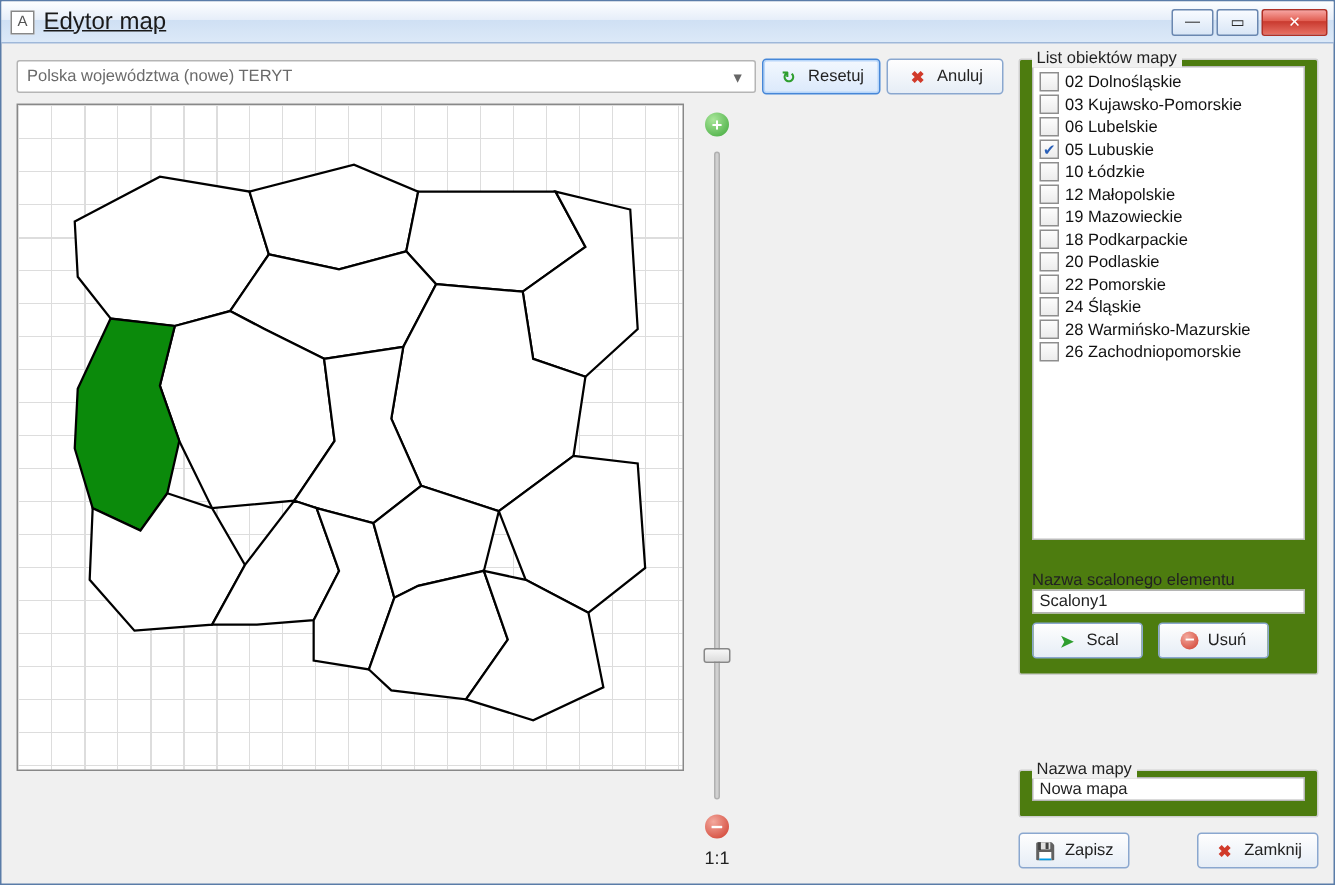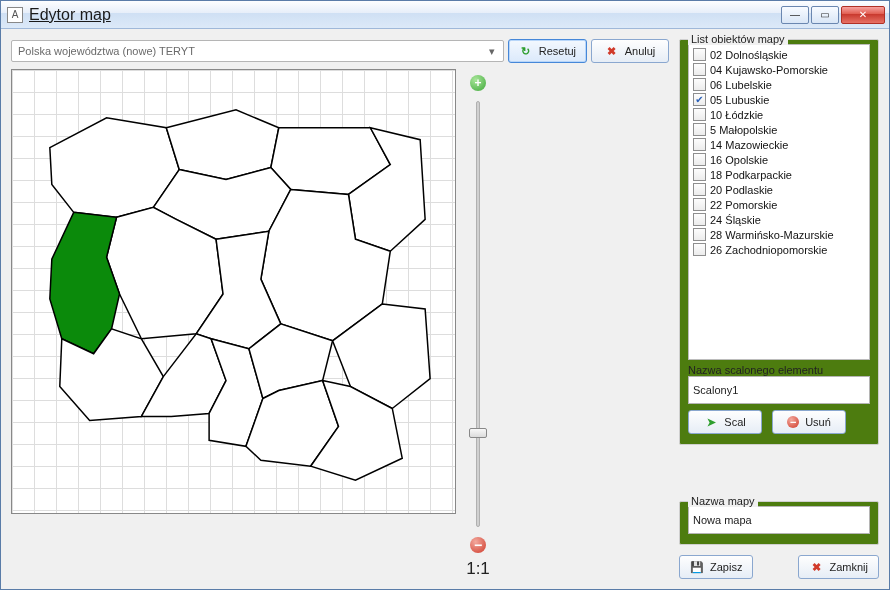--- a/index.html
+++ b/index.html
@@ -174,21 +174,21 @@
   .slider-thumb {
     position: absolute;
     left: 50%;
     transform: translate(-50%,-50%);
     top: 78%;
     width: 18px; height: 10px;
     background: linear-gradient(#f8f8f8,#dcdcdc);
     border: 1px solid #888;
     border-radius: 2px;
   }
-  .zoomlabel { font-size: 17px; color: #222; }
+  .zoomlabel { font-size: 12px; color: #222; }
 
   .rightcol {
     width: 200px;
     display: flex;
     flex-direction: column;
     gap: 6px;
   }
   .groupbox {
     border: 1px solid #cfcfcf;
     border-radius: 2px;
@@ -223,25 +223,25 @@
   .checkbox {
     width: 13px; height: 13px;
     border: 1px solid #8e8e8e;
     background: linear-gradient(#fdfdfd,#ececec);
     display: inline-flex; align-items: center; justify-content: center;
     font-size: 10px; color: #2a60b8;
   }
   .fieldlabel {
     font-size: 11px;
     color: #222;
-    margin-top: 4px;
+    margin-top: 21px;
   }
   .textinput {
     width: 100%;
-    height: 28px;
+    height: 16px;
     border: 1px solid #b5b5b5;
     background: #fff;
     padding: 0 4px;
     font-size: 11px;
     display: flex;
     align-items: center;
     color: #222;
   }
   .btnrow {
     display: flex;
@@ -333,45 +333,41 @@
 
       <div class="groupbox" style="flex:0 0 auto;">
         <div class="legend">List obiektów mapy</div>
         <div class="checklist" id="checklist">
             <div class="checkitem">
               <span class="checkbox"></span>
               <span>02 Dolnośląskie</span>
             </div>
             <div class="checkitem">
               <span class="checkbox"></span>
-              <span>04 Kujawsko-Pomorskie</span>
+              <span>03 Kujawsko-Pomorskie</span>
             </div>
             <div class="checkitem">
               <span class="checkbox"></span>
               <span>06 Lubelskie</span>
             </div>
             <div class="checkitem">
               <span class="checkbox">✔</span>
               <span>05 Lubuskie</span>
             </div>
             <div class="checkitem">
               <span class="checkbox"></span>
               <span>10 Łódzkie</span>
             </div>
             <div class="checkitem">
               <span class="checkbox"></span>
-              <span>5 Małopolskie</span>
-            </div>
-            <div class="checkitem">
-              <span class="checkbox"></span>
-              <span>14 Mazowieckie</span>
-            </div>
-            <div class="checkitem">
-              <span class="checkbox"></span>
-              <span>16 Opolskie</span>
+              <span>12 Małopolskie</span>
+            </div>
+            <div class="checkitem">
+              <span class="checkbox"></span>
+              <span>19 Mazowieckie</span>
             </div>
             <div class="checkitem">
               <span class="checkbox"></span>
               <span>18 Podkarpackie</span>
             </div>
             <div class="checkitem">
               <span class="checkbox"></span>
               <span>20 Podlaskie</span>
             </div>
             <div class="checkitem">

